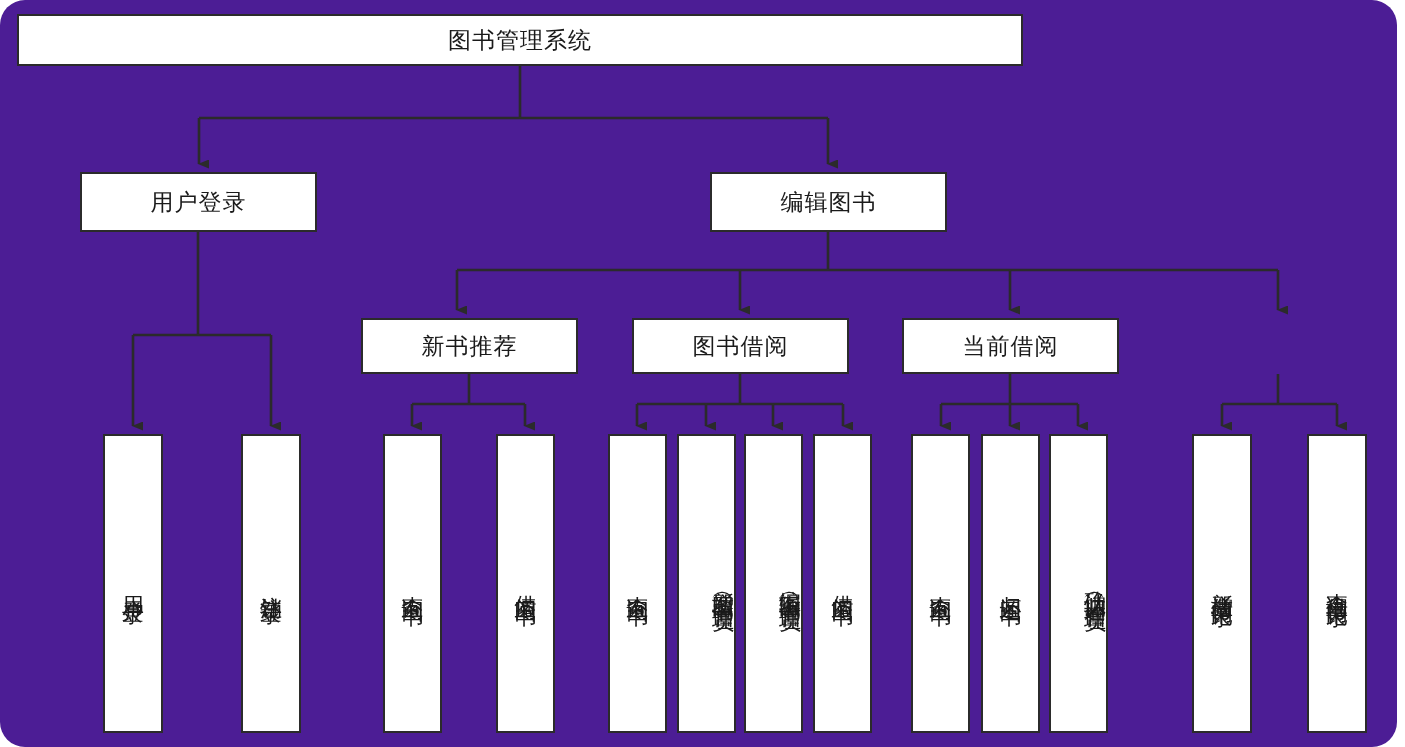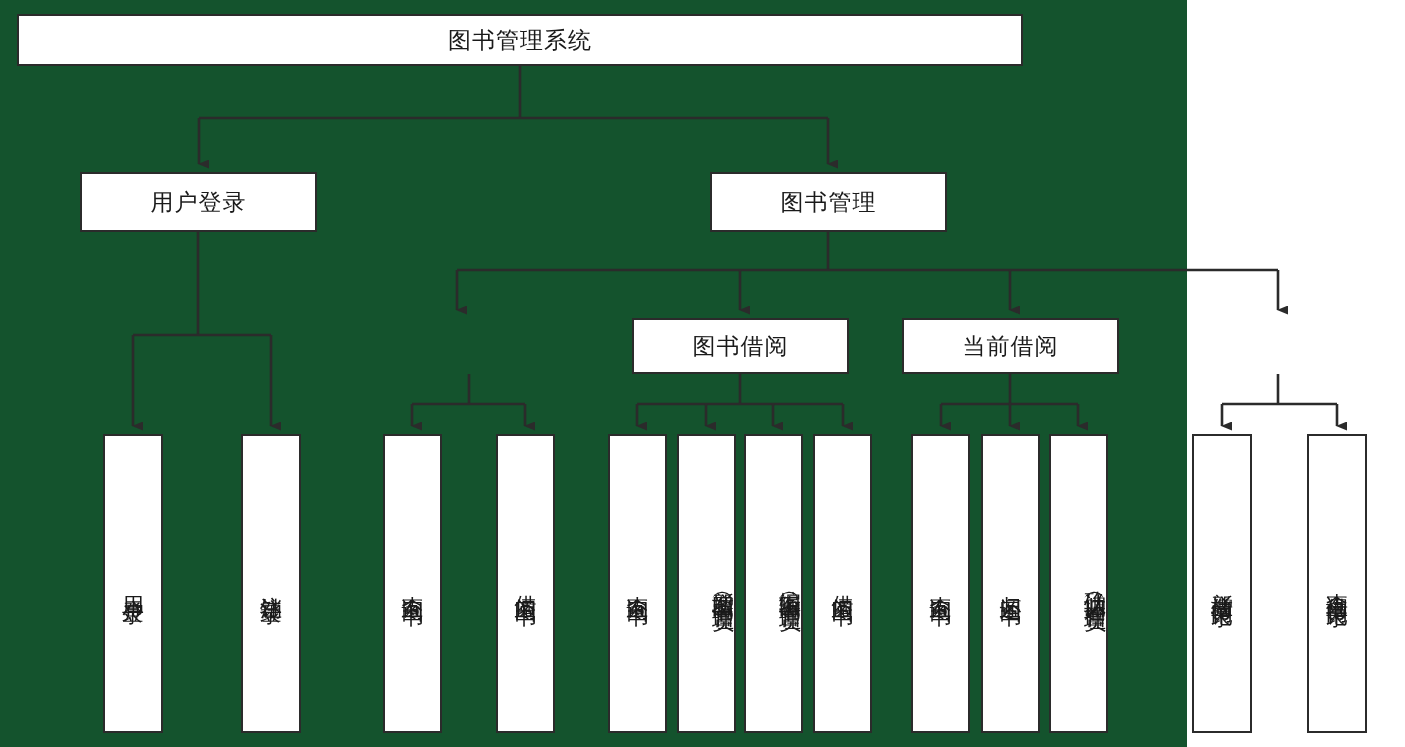--- a/index.html
+++ b/index.html
@@ -8,23 +8,24 @@
     background: #ffffff;
   }
   body {
     width: 1405px;
     height: 747px;
     font-family: "DejaVu Sans", "Liberation Sans", sans-serif;
     overflow: hidden;
   }
   #diagram-root {
     position: relative;
-    width: 1187px;
+    width: 1397px;
     height: 747px;
-    background: #14532d;
+    background: #4c1d95;
+    border-radius: 25px;
   }
   svg.layer {
     position: absolute;
     left: 0;
     top: 0;
     width: 1405px;
     height: 747px;
   }
   .node-box {
     position: absolute;
@@ -119,23 +120,26 @@
   </svg>
 
   <div class="node-box node-h" style="left:17px; top:14px; width:1006px; height:52px;">
     <span>图书管理系统</span>
   </div>
 
   <div class="node-box node-h" style="left:80px; top:172px; width:237px; height:60px;">
     <span>用户登录</span>
   </div>
   <div class="node-box node-h" style="left:710px; top:172px; width:237px; height:60px;">
-    <span>图书管理</span>
+    <span>编辑图书</span>
   </div>
 
+  <div class="node-box node-h" style="left:361px; top:318px; width:217px; height:56px;">
+    <span>新书推荐</span>
+  </div>
   <div class="node-box node-h" style="left:902px; top:318px; width:217px; height:56px;">
     <span>当前借阅</span>
   </div>
   <div class="node-box node-h" style="left:632px; top:318px; width:217px; height:56px;">
     <span>图书借阅</span>
   </div>
 
   <div class="node-box node-v" style="left:103px; top:434px; width:60px; height:299px;">
     <span>用户登录</span>
   </div>

